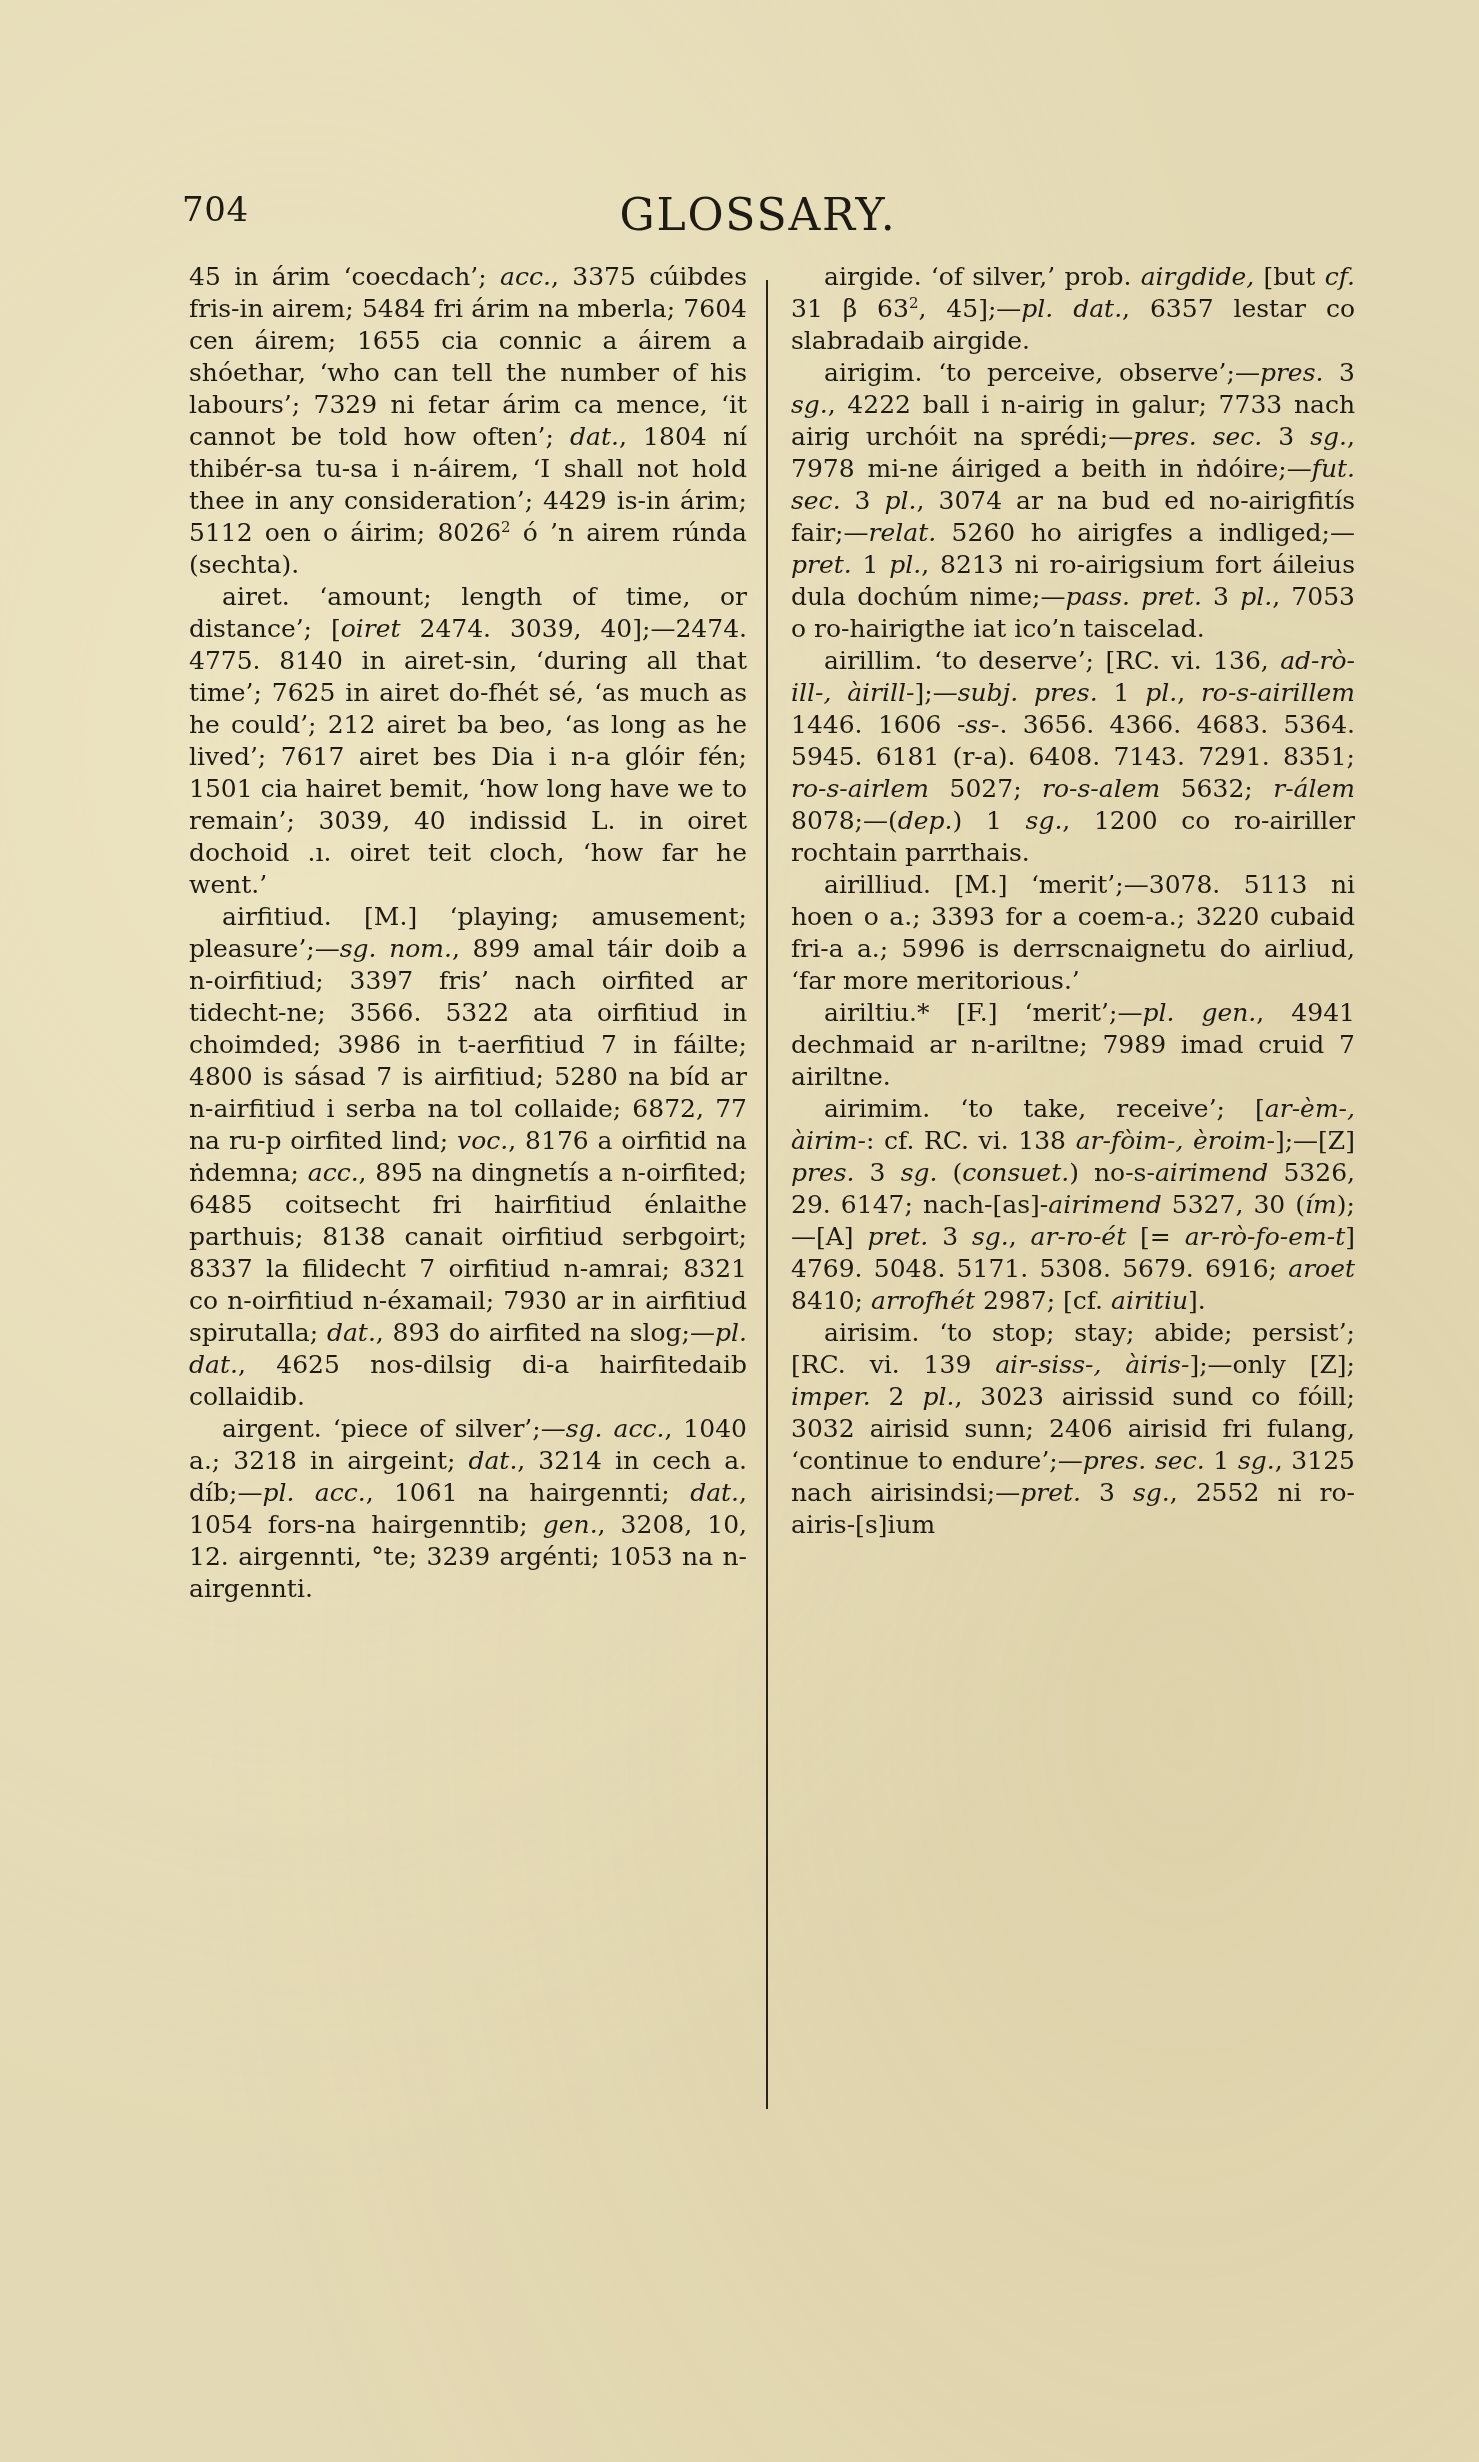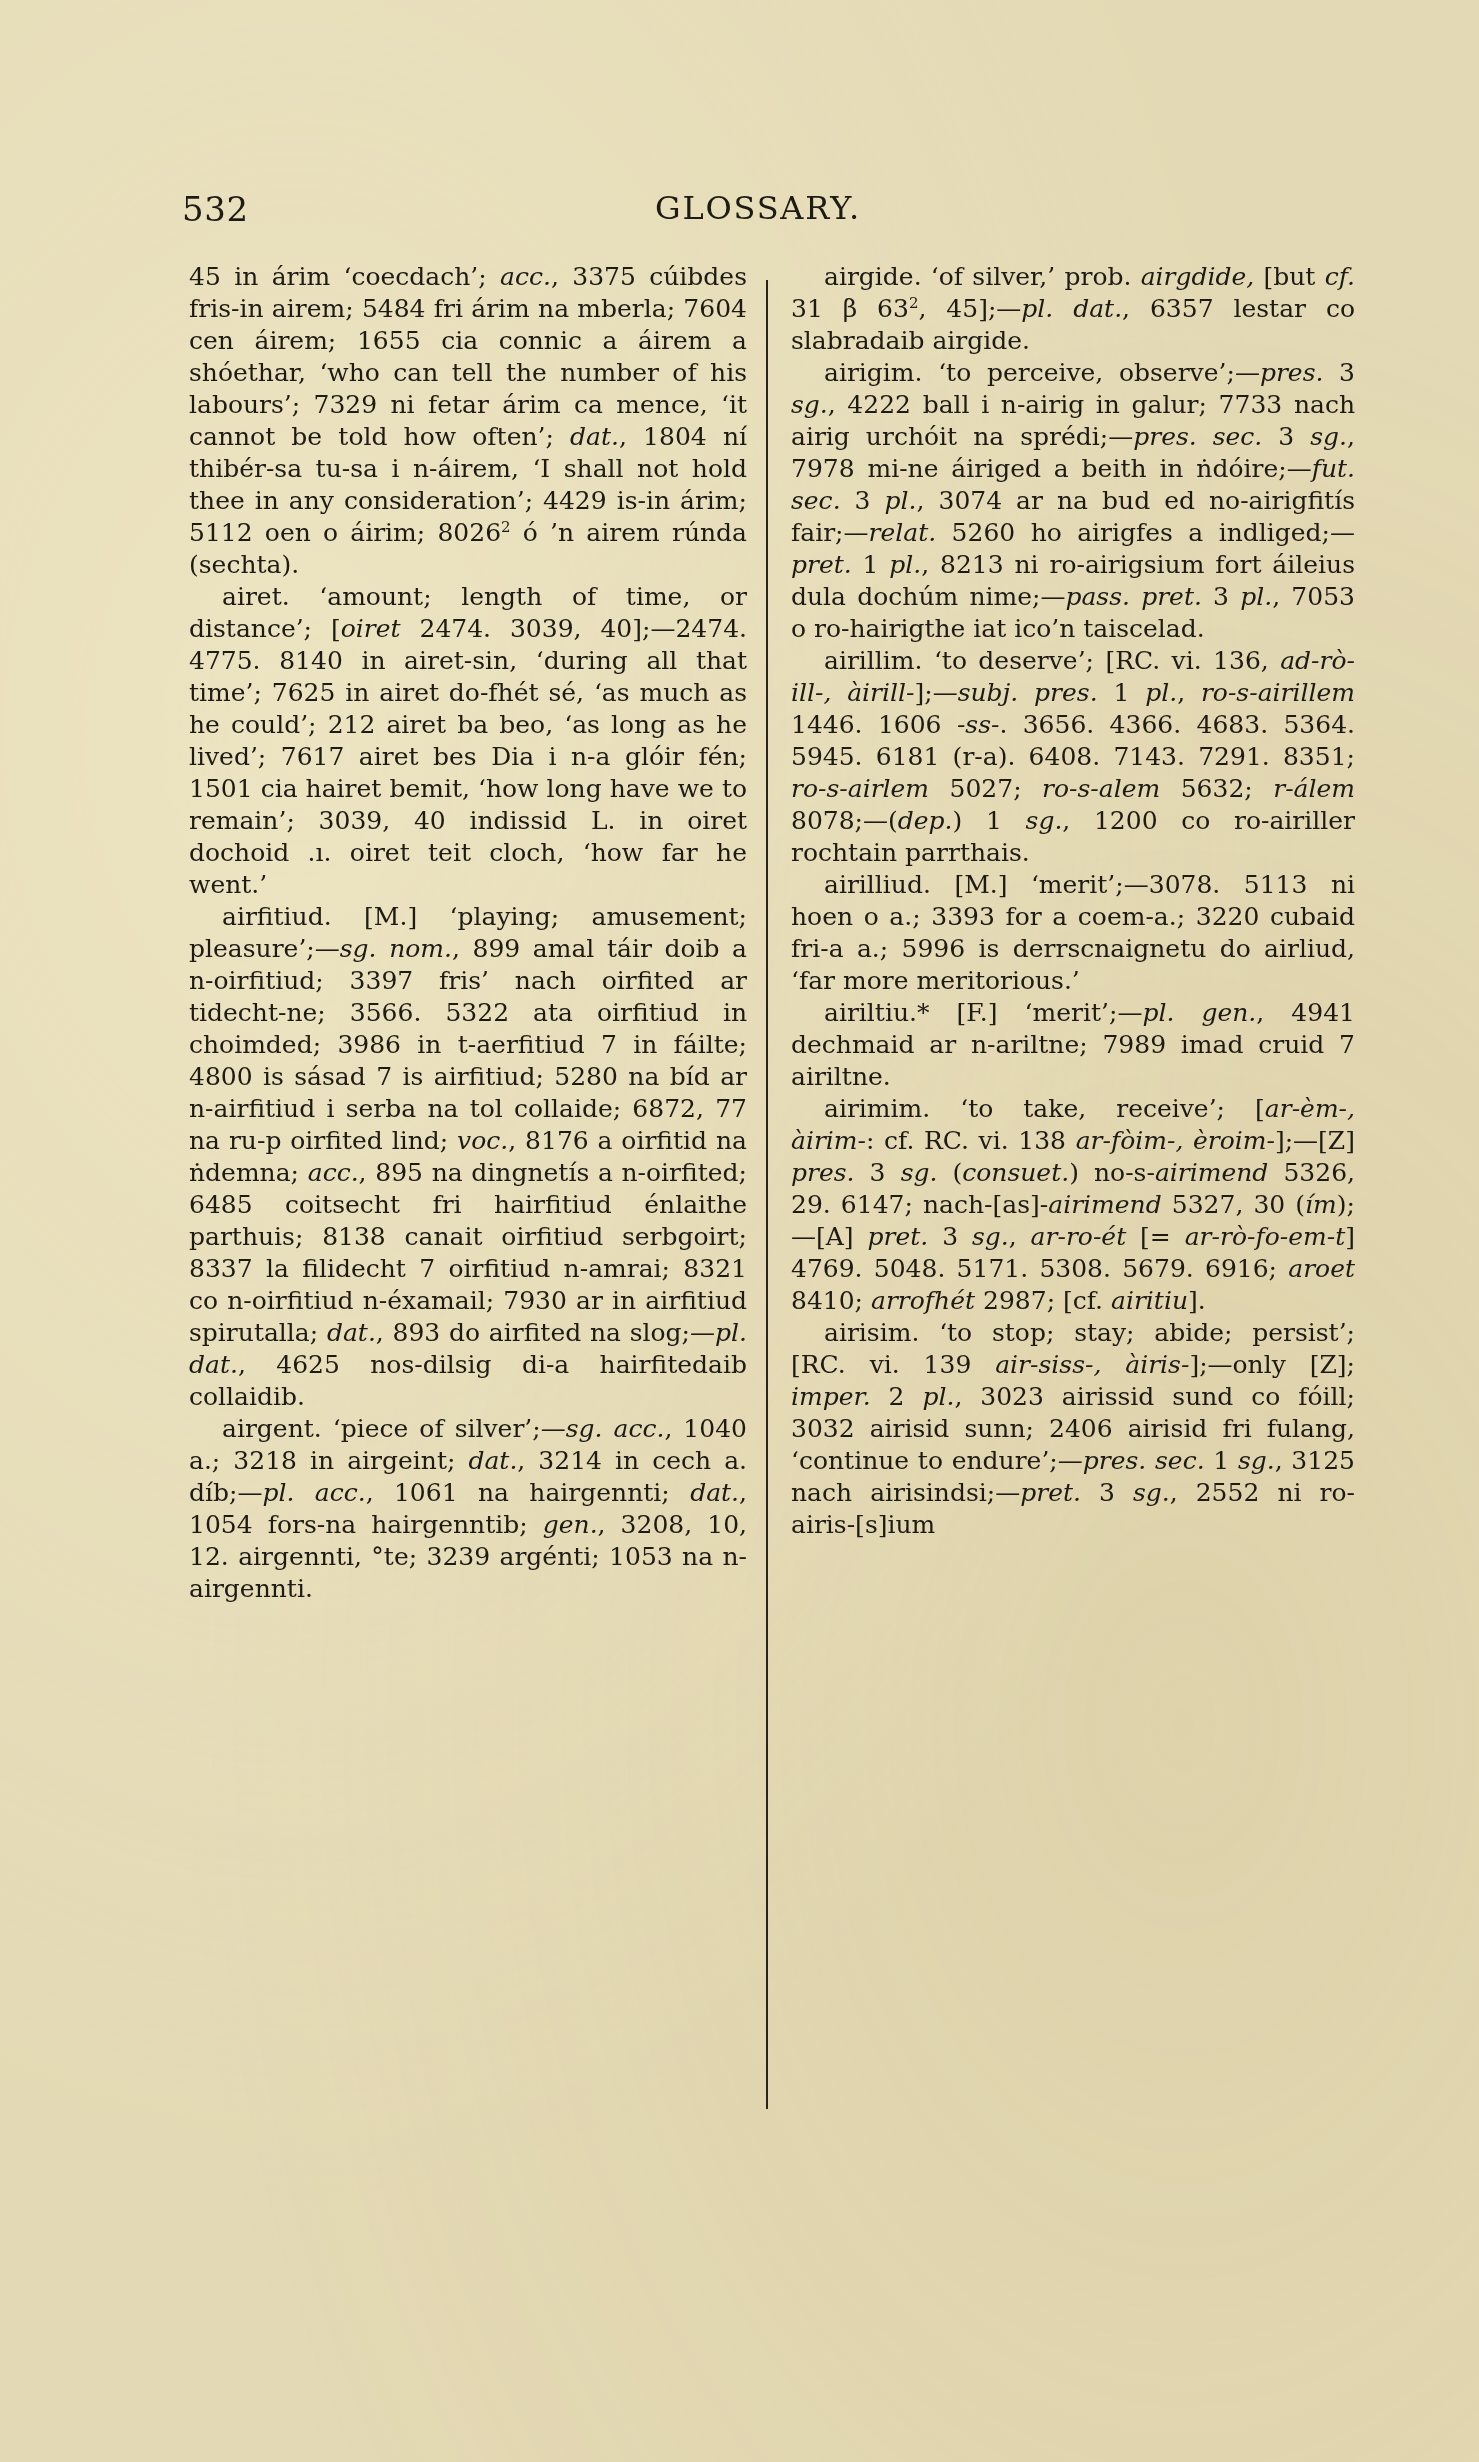--- a/index.html
+++ b/index.html
@@ -9,37 +9,37 @@
     background-image:
       radial-gradient(ellipse at 20% 30%, rgba(255,248,220,0.35), transparent 60%),
       radial-gradient(ellipse at 80% 70%, rgba(200,180,130,0.18), transparent 60%);
     position: relative; overflow: hidden;
     color: #1e1a14;
     font-family: "DejaVu Serif", "Liberation Serif", serif;
   }
   .page { position: absolute; left: 0; top: 0; width: 1480px; height: 2462px; }
   .running-head { position: absolute; top: 189px; left: 182px; width: 1152px; height: 59px; }
   .page-number { position: absolute; left: 0; top: 0; font-size: 34px; letter-spacing: 0.6px; }
-  .running-title { position: absolute; left: 0; right: 0; top: 0; text-align: center; font-size: 32px; letter-spacing: 1.8px; }
+  .running-title { position: absolute; left: 0; right: 0; top: 0; text-align: center; font-size: 44px; letter-spacing: 1.8px; }
   .column { position: absolute; top: 261px; width: 558px; font-size: 25px; line-height: 32px; text-align: justify; }
   .col-left { left: 189px; }
   .col-right { left: 791px; width: 564px; }
   .divider { position: absolute; left: 766px; top: 280px; width: 1.8px; height: 1829px; background: #2a241c; }
   .entry { margin: 0; text-indent: 33px; }
   .entry.cont { text-indent: 0; }
   .headword { font-weight: normal; }
   i { font-style: italic; }
   sup { font-size: 60%; line-height: 0; }
 </style>
 </head>
 <body>
 
 <div class="page">
   <div class="running-head">
-    <span class="page-number">532</span>
+    <span class="page-number">704</span>
     <div class="running-title">GLOSSARY.</div>
   </div>
 
   <div class="column col-left">
       <p class="entry cont"><span>45 in árim ‘coecdach’; </span><i>acc.</i><span>, 3375 cúibdes fris-in airem; 5484 fri árim na mberla; 7604 cen áirem; 1655 cia connic a áirem a shóethar, ‘who can tell the number of his labours’; 7329 ni fetar árim ca mence, ‘it cannot be told how often’; </span><i>dat.</i><span>, 1804 ní thibér-sa tu-sa i n-áirem, ‘I shall not hold thee in any consideration’; 4429 is-in árim; 5112 oen o áirim; 8026</span><sup>2</sup><span> ó ’n airem rúnda (sechta).</span></p>
       <p class="entry"><span class="headword">airet.</span><span> ‘amount; length of time, or distance’; [</span><i>oiret</i><span> 2474. 3039, 40];—2474. 4775. 8140 in airet-sin, ‘during all that time’; 7625 in airet do-fhét sé, ‘as much as he could’; 212 airet ba beo, ‘as long as he lived’; 7617 airet bes Dia i n-a glóir fén; 1501 cia hairet bemit, ‘how long have we to remain’; 3039, 40 indissid L. in oiret dochoid .ı. oiret teit cloch, ‘how far he went.’</span></p>
       <p class="entry"><span class="headword">airfitiud.</span><span> [M.] ‘playing; amusement; pleasure’;—</span><i>sg. nom.</i><span>, 899 amal táir doib a n-oirfitiud; 3397 fris’ nach oirfited ar tidecht-ne; 3566. 5322 ata oirfitiud in choimded; 3986 in t-aerfitiud 7 in fáilte; 4800 is sásad 7 is airfitiud; 5280 na bíd ar n-airfitiud i serba na tol collaide; 6872, 77 na ru-p oirfited lind; </span><i>voc.</i><span>, 8176 a oirfitid na ṅdemna; </span><i>acc.</i><span>, 895 na dingnetís a n-oirfited; 6485 coitsecht fri hairfitiud énlaithe parthuis; 8138 canait oirfitiud serbgoirt; 8337 la filidecht 7 oirfitiud n-amrai; 8321 co n-oirfitiud n-éxamail; 7930 ar in airfitiud spirutalla; </span><i>dat.</i><span>, 893 do airfited na slog;—</span><i>pl. dat.</i><span>, 4625 nos-dilsig di-a hairfitedaib collaidib.</span></p>
       <p class="entry"><span class="headword">airgent.</span><span> ‘piece of silver’;—</span><i>sg. acc.</i><span>, 1040 a.; 3218 in airgeint; </span><i>dat.</i><span>, 3214 in cech a. díb;—</span><i>pl. acc.</i><span>, 1061 na hairgennti; </span><i>dat.</i><span>, 1054 fors-na hairgenntib; </span><i>gen.</i><span>, 3208, 10, 12. airgennti, °te; 3239 argénti; 1053 na n-airgennti.</span></p>
     </div>
   <div class="divider"></div>

